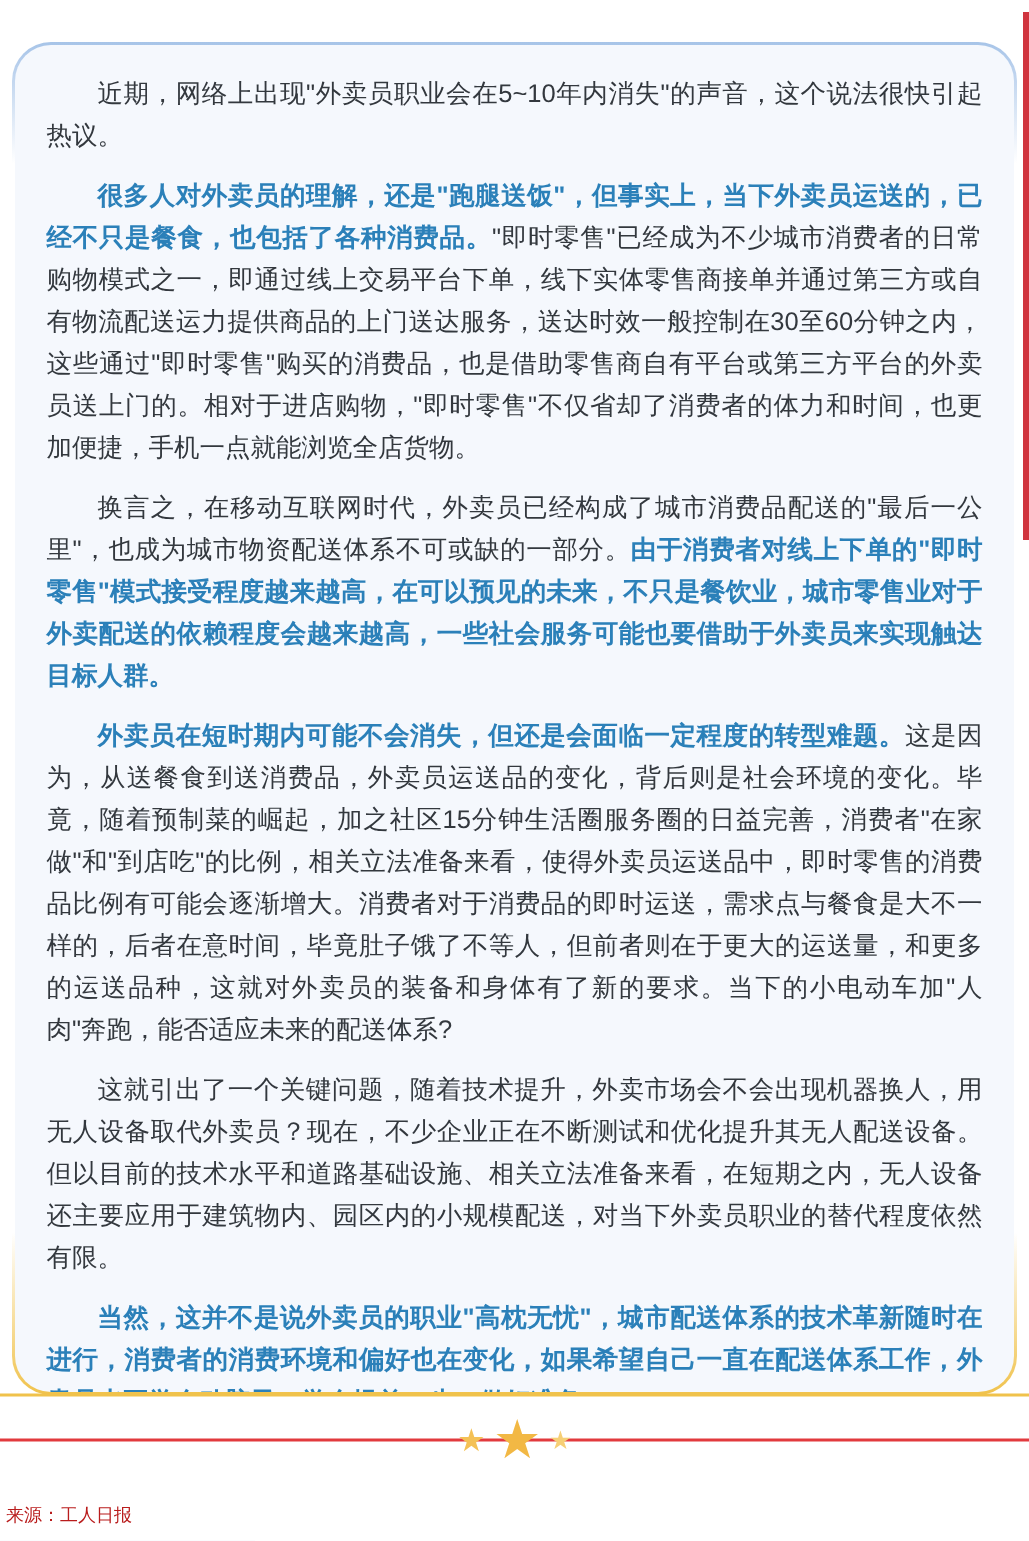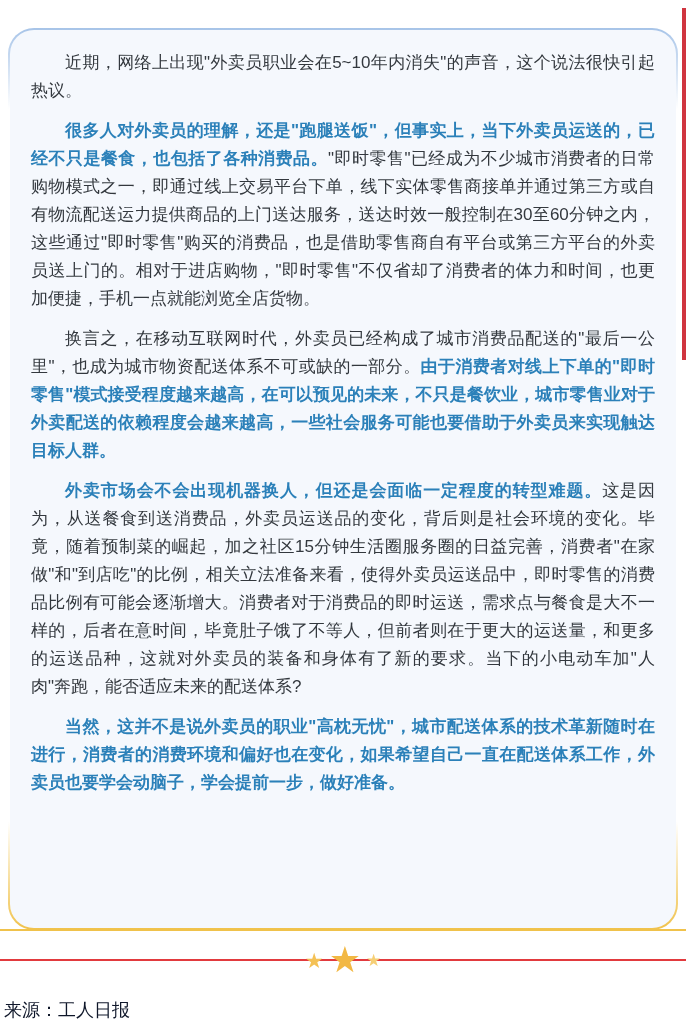--- a/index.html
+++ b/index.html
@@ -76,41 +76,42 @@
     gap: 5px;
     pointer-events: none;
   }
   .star-small  { font-size: 21px; color: #f4c155; line-height: 1; }
   .star-large  { font-size: 36px; color: #f2b844; line-height: 1; }
   .star-tiny   { font-size: 17px; color: #f6cf75; line-height: 1; }
 
   .source-line {
     position: absolute;
     left: 4px; top: 1000px;
-    font-size: 18px;
+    font-size: 12px;
     line-height: 20px;
-    color: #0f172a;
+    color: #b91c1c;
   }
 </style>
 </head>
 <body>
 
 <div class="edge-red-bar"></div>
 
 <div class="card">
   <div class="card-inner">
 
     <p class="para"><span class="seg-normal">近期，网络上出现"外卖员职业会在5~10年内消失"的声音，这个说法很快引起热议。</span></p>
 
     <p class="para"><span class="seg-bold">很多人对外卖员的理解，还是"跑腿送饭"，但事实上，当下外卖员运送的，已经不只是餐食，也包括了各种消费品。</span><span class="seg-normal">"即时零售"已经成为不少城市消费者的日常购物模式之一，即通过线上交易平台下单，线下实体零售商接单并通过第三方或自有物流配送运力提供商品的上门送达服务，送达时效一般控制在30至60分钟之内，这些通过"即时零售"购买的消费品，也是借助零售商自有平台或第三方平台的外卖员送上门的。相对于进店购物，"即时零售"不仅省却了消费者的体力和时间，也更加便捷，手机一点就能浏览全店货物。</span></p>
 
     <p class="para"><span class="seg-normal">换言之，在移动互联网时代，外卖员已经构成了城市消费品配送的"最后一公里"，也成为城市物资配送体系不可或缺的一部分。</span><span class="seg-bold">由于消费者对线上下单的"即时零售"模式接受程度越来越高，在可以预见的未来，不只是餐饮业，城市零售业对于外卖配送的依赖程度会越来越高，一些社会服务可能也要借助于外卖员来实现触达目标人群。</span></p>
 
-    <p class="para"><span class="seg-bold">外卖市场会不会出现机器换人，但还是会面临一定程度的转型难题。</span><span class="seg-normal">这是因为，从送餐食到送消费品，外卖员运送品的变化，背后则是社会环境的变化。毕竟，随着预制菜的崛起，加之社区15分钟生活圈服务圈的日益完善，消费者"在家做"和"到店吃"的比例，相关立法准备来看，使得外卖员运送品中，即时零售的消费品比例有可能会逐渐增大。消费者对于消费品的即时运送，需求点与餐食是大不一样的，后者在意时间，毕竟肚子饿了不等人，但前者则在于更大的运送量，和更多的运送品种，这就对外卖员的装备和身体有了新的要求。当下的小电动车加"人肉"奔跑，能否适应未来的配送体系?</span></p>
+    <p class="para"><span class="seg-bold">外卖员在短时期内可能不会消失，但还是会面临一定程度的转型难题。</span><span class="seg-normal">这是因为，从送餐食到送消费品，外卖员运送品的变化，背后则是社会环境的变化。毕竟，随着预制菜的崛起，加之社区15分钟生活圈服务圈的日益完善，消费者"在家做"和"到店吃"的比例，相关立法准备来看，使得外卖员运送品中，即时零售的消费品比例有可能会逐渐增大。消费者对于消费品的即时运送，需求点与餐食是大不一样的，后者在意时间，毕竟肚子饿了不等人，但前者则在于更大的运送量，和更多的运送品种，这就对外卖员的装备和身体有了新的要求。当下的小电动车加"人肉"奔跑，能否适应未来的配送体系?</span></p>
 
+    <p class="para"><span class="seg-normal">这就引出了一个关键问题，随着技术提升，外卖市场会不会出现机器换人，用无人设备取代外卖员？现在，不少企业正在不断测试和优化提升其无人配送设备。但以目前的技术水平和道路基础设施、相关立法准备来看，在短期之内，无人设备还主要应用于建筑物内、园区内的小规模配送，对当下外卖员职业的替代程度依然有限。</span></p>
 
     <p class="para"><span class="seg-bold">当然，这并不是说外卖员的职业"高枕无忧"，城市配送体系的技术革新随时在进行，消费者的消费环境和偏好也在变化，如果希望自己一直在配送体系工作，外卖员也要学会动脑子，学会提前一步，做好准备。</span></p>
 
   </div>
 </div>
 
 <div class="yellow-line"></div>
 <div class="red-line"></div>
 
 <div class="stars-row">

